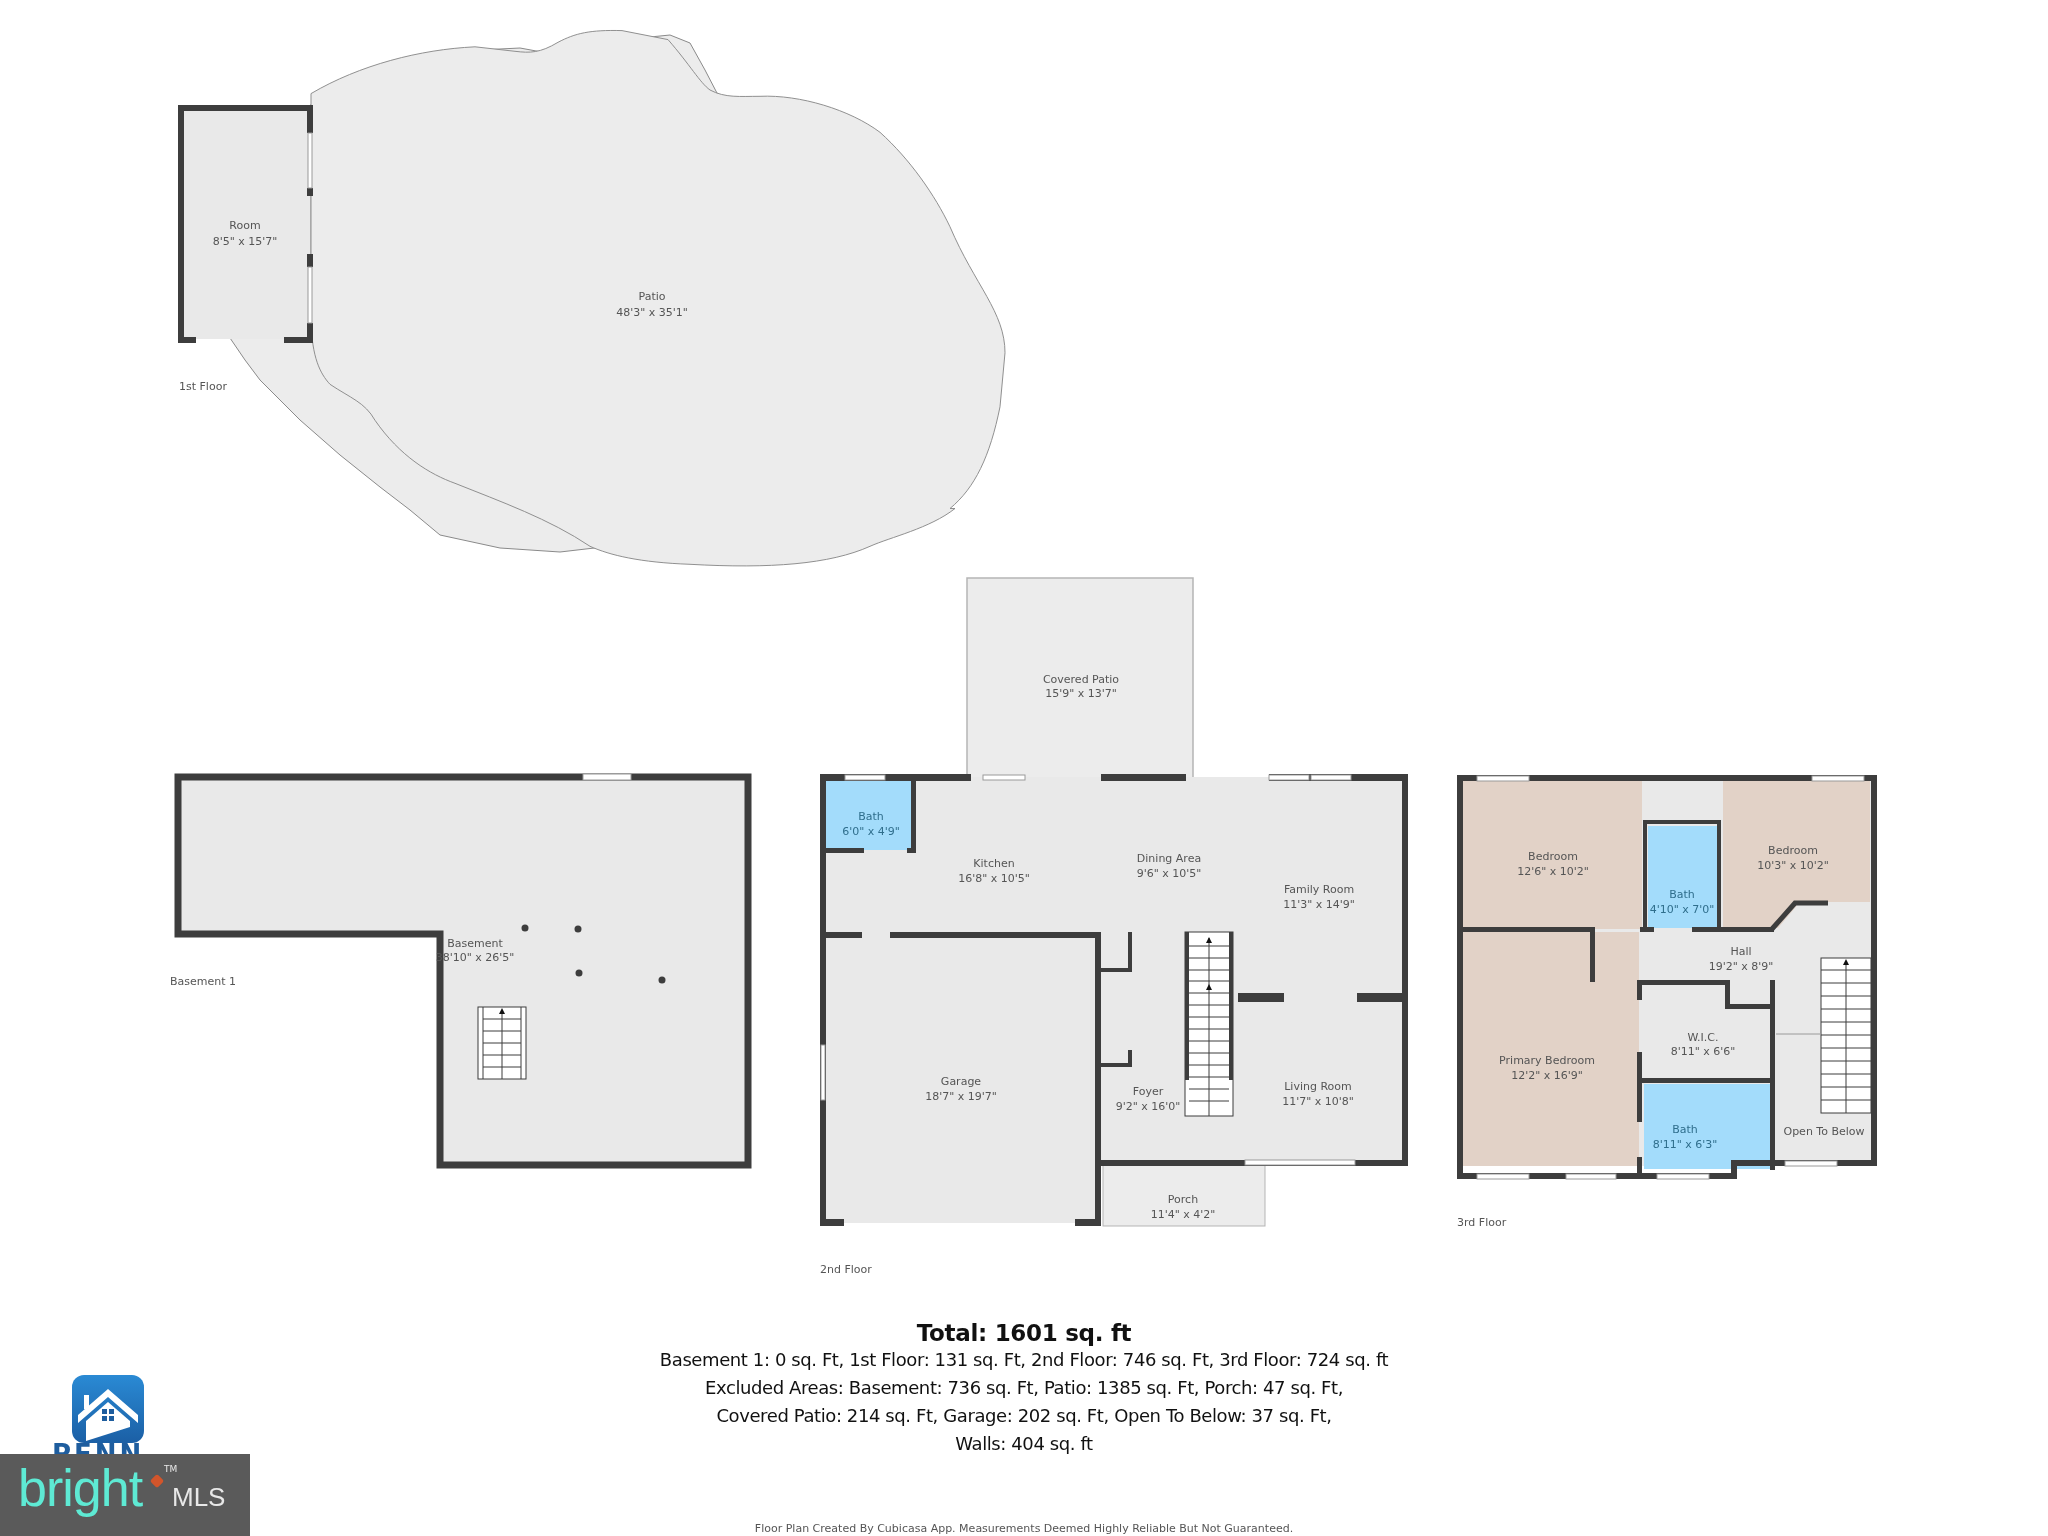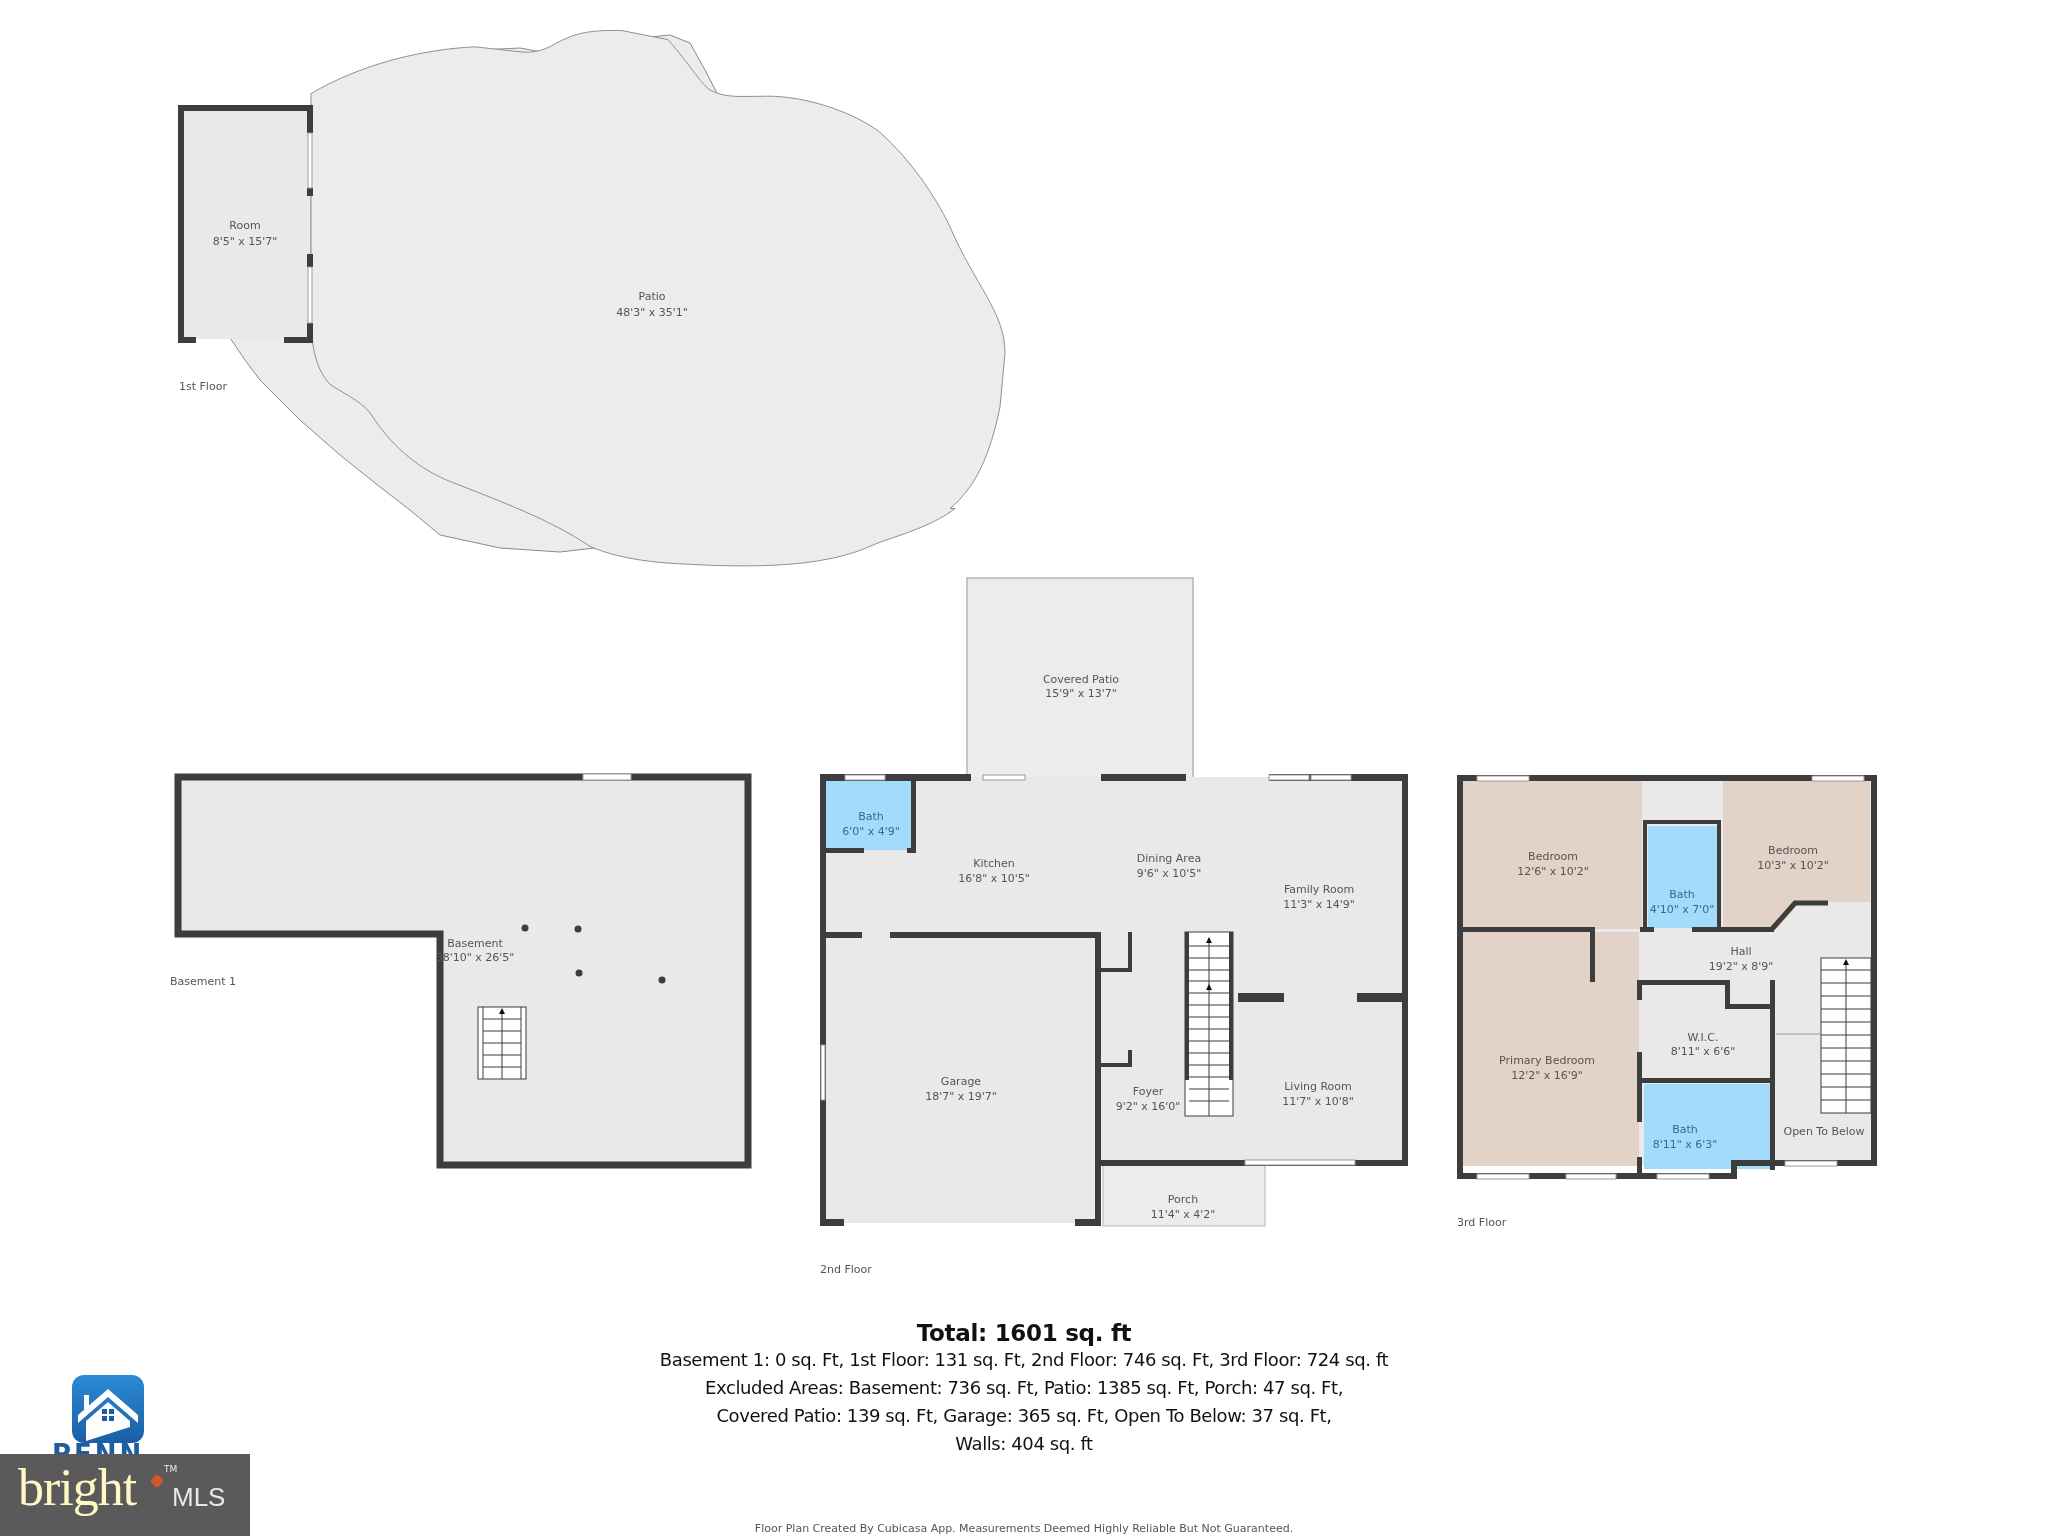--- a/index.html
+++ b/index.html
@@ -9,22 +9,22 @@
   .room-label { font-family: "DejaVu Sans", sans-serif; font-size: 11px; fill: #555555; text-anchor: middle; }
   .bath-label { fill: #2f6e8c; }
   .floor-label { font-family: "DejaVu Sans", sans-serif; font-size: 11px; fill: #555555; }
   .summary { position: absolute; left: 0; width: 2048px; text-align: center; color: #111111;
              font-family: "DejaVu Sans", sans-serif; }
   .summary .total { font-weight: bold; font-size: 23px; top: 1320px; position: absolute; width: 100%; letter-spacing: -0.3px; }
   .summary .line { font-size: 18px; position: absolute; width: 100%; letter-spacing: -0.4px; }
   .disclaimer { position: absolute; top: 1486px; left: 0; width: 2048px; text-align: center;
                 font-family: "DejaVu Sans", sans-serif; font-size: 11px; color: #555555; margin-top: 36px; }
   .logo-box { position: absolute; left: 0; top: 1454px; width: 250px; height: 82px; background: #5a5a5a; }
-  .logo-text { position: absolute; left: 18px; top: 4px; font-family: Liberation Serif, serif; font-size: 52px;
-               color: #fef9c3; letter-spacing: -1px; }
+  .logo-text { position: absolute; left: 18px; top: 4px; font-family: Liberation Sans, sans-serif; font-size: 52px;
+               color: #5eead4; letter-spacing: -1px; }
   .logo-mls { position: absolute; left: 172px; top: 28px; font-family: Liberation Sans, sans-serif; font-size: 26px; color: #e8e8e8; }
   .logo-tm { position: absolute; left: 164px; top: 10px; font-size: 9px; color: #e8e8e8; font-family: "DejaVu Sans", sans-serif; }
   .logo-spark { position: absolute; left: 152px; top: 22px; width: 10px; height: 10px; background: #d2552b;
                 transform: rotate(45deg); border-radius: 2px; }
   .brand-icon { position: absolute; left: 72px; top: 1375px; width: 72px; height: 68px; }
   .brand-word { position: absolute; left: 52px; top: 1440px; font-family: "DejaVu Sans", sans-serif; font-weight: bold;
                 font-size: 26px; color: #1e5d9e; letter-spacing: 3px; height: 14px; overflow: hidden; line-height: 28px; }
 </style>
 </head>
 <body>
@@ -239,21 +239,21 @@
     <text class="room-label bath-label" x="1685" y="1148">8'11" x 6'3"</text>
     <text class="room-label" x="1824" y="1135">Open To Below</text>
     <text class="floor-label" x="1457" y="1226">3rd Floor</text>
   </g>
 </svg>
 
 <div class="summary">
   <div class="total">Total: 1601 sq. ft</div>
   <div class="line" style="top:1349px">Basement 1: 0 sq. Ft, 1st Floor: 131 sq. Ft, 2nd Floor: 746 sq. Ft, 3rd Floor: 724 sq. ft</div>
   <div class="line" style="top:1377px">Excluded Areas: Basement: 736 sq. Ft, Patio: 1385 sq. Ft, Porch: 47 sq. Ft,</div>
-  <div class="line" style="top:1405px">Covered Patio: 139 sq. Ft, Garage: 365 sq. Ft, Open To Below: 37 sq. Ft,</div>
+  <div class="line" style="top:1405px">Covered Patio: 214 sq. Ft, Garage: 202 sq. Ft, Open To Below: 37 sq. Ft,</div>
   <div class="line" style="top:1433px">Walls: 404 sq. ft</div>
 </div>
 <div class="disclaimer">Floor Plan Created By Cubicasa App. Measurements Deemed Highly Reliable But Not Guaranteed.</div>
 
 <svg class="brand-icon" viewBox="0 0 72 68" xmlns="http://www.w3.org/2000/svg">
   <defs>
     <linearGradient id="bg" x1="0" y1="0" x2="0" y2="1">
       <stop offset="0" stop-color="#2a8ad4"></stop>
       <stop offset="1" stop-color="#1b5fa5"></stop>
     </linearGradient>

